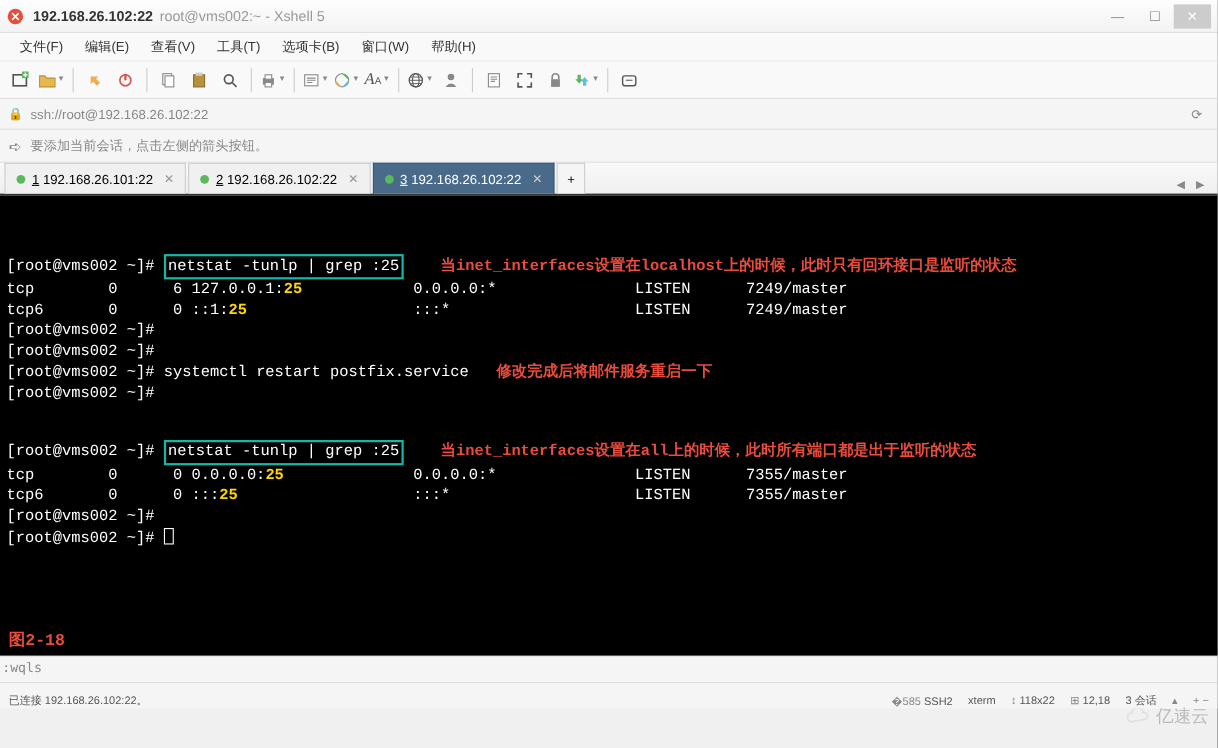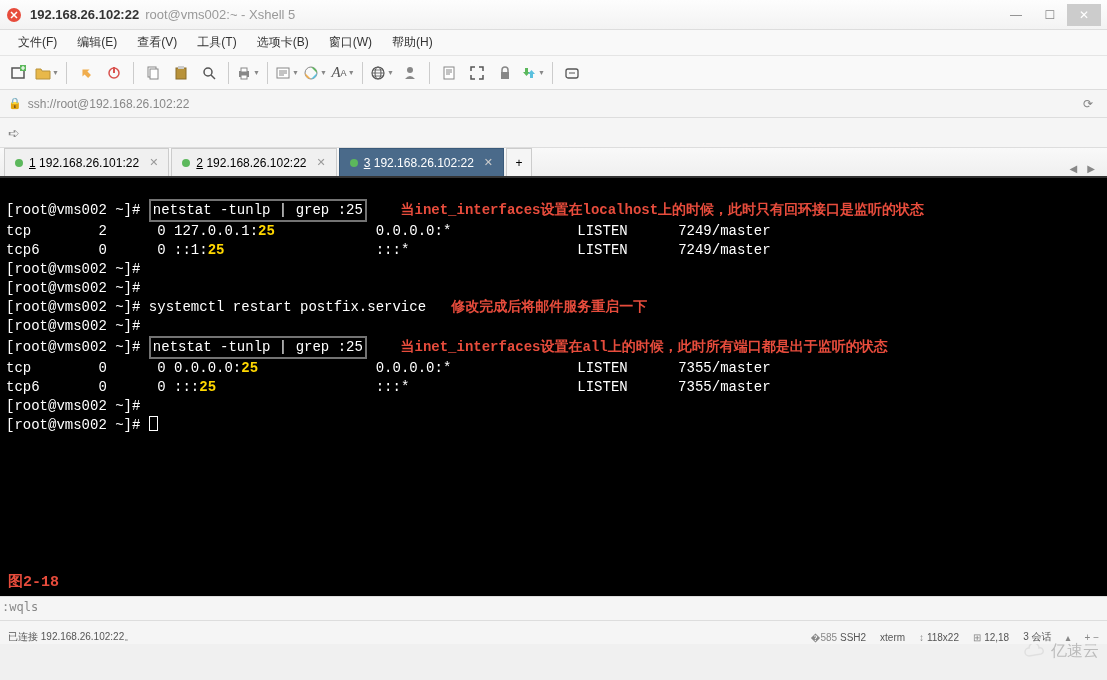--- a/index.html
+++ b/index.html
@@ -34,21 +34,21 @@
     .tab.active { background: #4a6a8a; color: #fff; border-color: #3a5a7a; }
     .tab .dot { width: 8px; height: 8px; border-radius: 50%; background: #5cb85c; }
     .tab .num { text-decoration: underline; }
     .tab .close { color: #999; font-size: 11px; margin-left: 4px; }
     .tab.active .close { color: #ccc; }
     .tab.add { width: 26px; justify-content: center; background: #f5f5f5; }
     .tab-scroll { margin-left: auto; display: flex; gap: 2px; color: #888; padding-right: 4px; }
     .tab-scroll span { cursor: pointer; padding: 2px 4px; font-size: 10px; }
     
     .terminal { background: #000; color: #fff; font-family: "Consolas", "Courier New", monospace; font-size: 14px; line-height: 19px; padding: 2px 6px; height: 418px; overflow: hidden; position: relative; white-space: pre; }
-    .highlight-cmd { border: 2px solid #737373; padding: 0 2px; display: inline-block; }
+    .highlight-cmd { border: 2px solid #14b8a6; padding: 0 2px; display: inline-block; margin-top: 32px; }
     .red-text { color: #e74c3c; font-weight: bold; }
     .yellow { color: #ffd700; font-weight: bold; }
     .cursor { display: inline-block; width: 9px; height: 15px; border: 1px solid #fff; margin-bottom: -2px; }
     .fig-label { position: absolute; bottom: 4px; left: 8px; color: #e74c3c; font-weight: bold; font-size: 15px; margin-top: 40px; }
     
     .cmdline { height: 24px; background: #f5f5f5; border-top: 1px solid #ddd; padding: 3px 2px; color: #888; font-family: monospace; }
     
     .statusbar { height: 24px; background: #f5f5f5; border-top: 1px solid #ddd; display: flex; align-items: flex-end; padding: 0 8px; font-size: 10px; color: #555; gap: 16px; }
     .statusbar .right { margin-left: auto; display: flex; gap: 14px; align-items: center; }
     .statusbar .ico { color: #888; }
@@ -209,20 +209,21 @@
 </div>
 
 <div class="addressbar">
   <span class="lock">🔒</span>
   <span class="url">ssh://root@192.168.26.102:22</span>
   <span class="refresh">⟳</span>
 </div>
 
 <div class="hintbar">
   <span class="arrow">➪</span>
+  <span>要添加当前会话，点击左侧的箭头按钮。</span>
 </div>
 
 <div class="tabbar">
   <div class="tab">
     <span class="dot"></span>
     <span><span class="num">1</span> <span>192.168.26.101:22</span></span>
     <span class="close">✕</span>
   </div>
   <div class="tab">
     <span class="dot"></span>
@@ -236,21 +237,21 @@
   </div>
   <div class="tab add">+</div>
   <div class="tab-scroll">
     <span>◀</span>
     <span>▶</span>
   </div>
 </div>
 
 <div class="terminal">
 <span><span class="p1">[root@vms002 ~]#</span> <span class="highlight-cmd">netstat -tunlp | grep :25</span>    <span class="red-text">当inet_interfaces设置在localhost上的时候，此时只有回环接口是监听的状态</span></span>
-<span><span>tcp        2      0 127.0.0.1:</span><span class="yellow">25</span><span>            0.0.0.0:*               LISTEN      7249/master</span></span>
+<span><span>tcp        0      6 127.0.0.1:</span><span class="yellow">25</span><span>            0.0.0.0:*               LISTEN      7249/master</span></span>
 <span><span>tcp6       0      0 ::1:</span><span class="yellow">25</span><span>                  :::*                    LISTEN      7249/master</span></span>
 <span><span class="p1">[root@vms002 ~]#</span> </span>
 <span><span class="p1">[root@vms002 ~]#</span> </span>
 <span><span class="p1">[root@vms002 ~]#</span> <span>systemctl restart postfix.service</span>   <span class="red-text">修改完成后将邮件服务重启一下</span></span>
 <span><span class="p1">[root@vms002 ~]#</span> </span>
 <span><span class="p1">[root@vms002 ~]#</span> <span class="highlight-cmd">netstat -tunlp | grep :25</span>    <span class="red-text">当inet_interfaces设置在all上的时候，此时所有端口都是出于监听的状态</span></span>
 <span><span>tcp        0      0 0.0.0.0:</span><span class="yellow">25</span><span>              0.0.0.0:*               LISTEN      7355/master</span></span>
 <span><span>tcp6       0      0 :::</span><span class="yellow">25</span><span>                   :::*                    LISTEN      7355/master</span></span>
 <span><span class="p1">[root@vms002 ~]#</span> </span>
 <span><span class="p1">[root@vms002 ~]#</span> <span class="cursor"></span></span>

